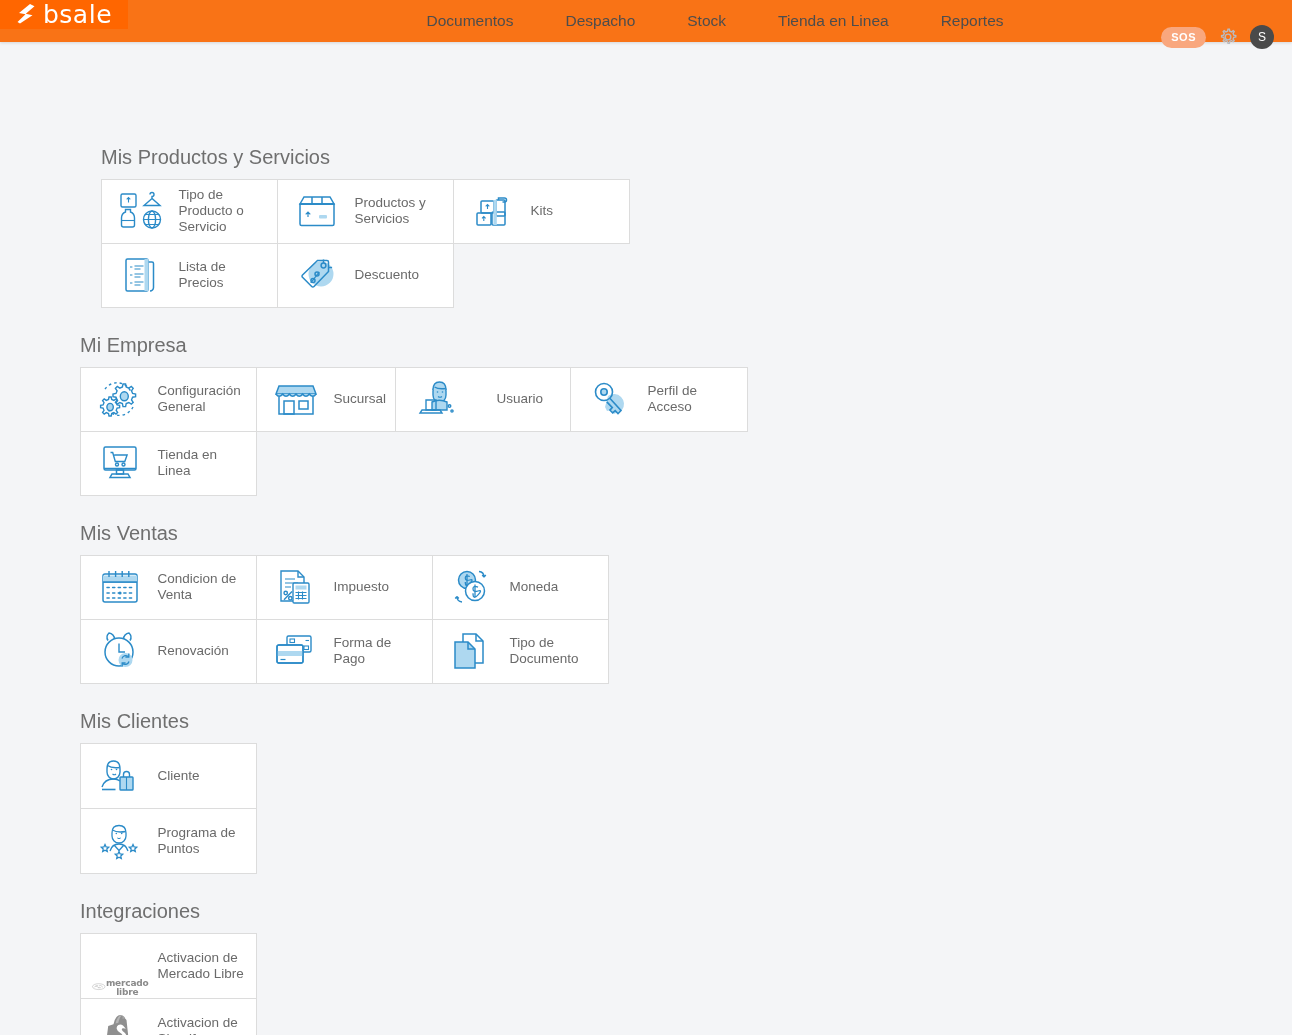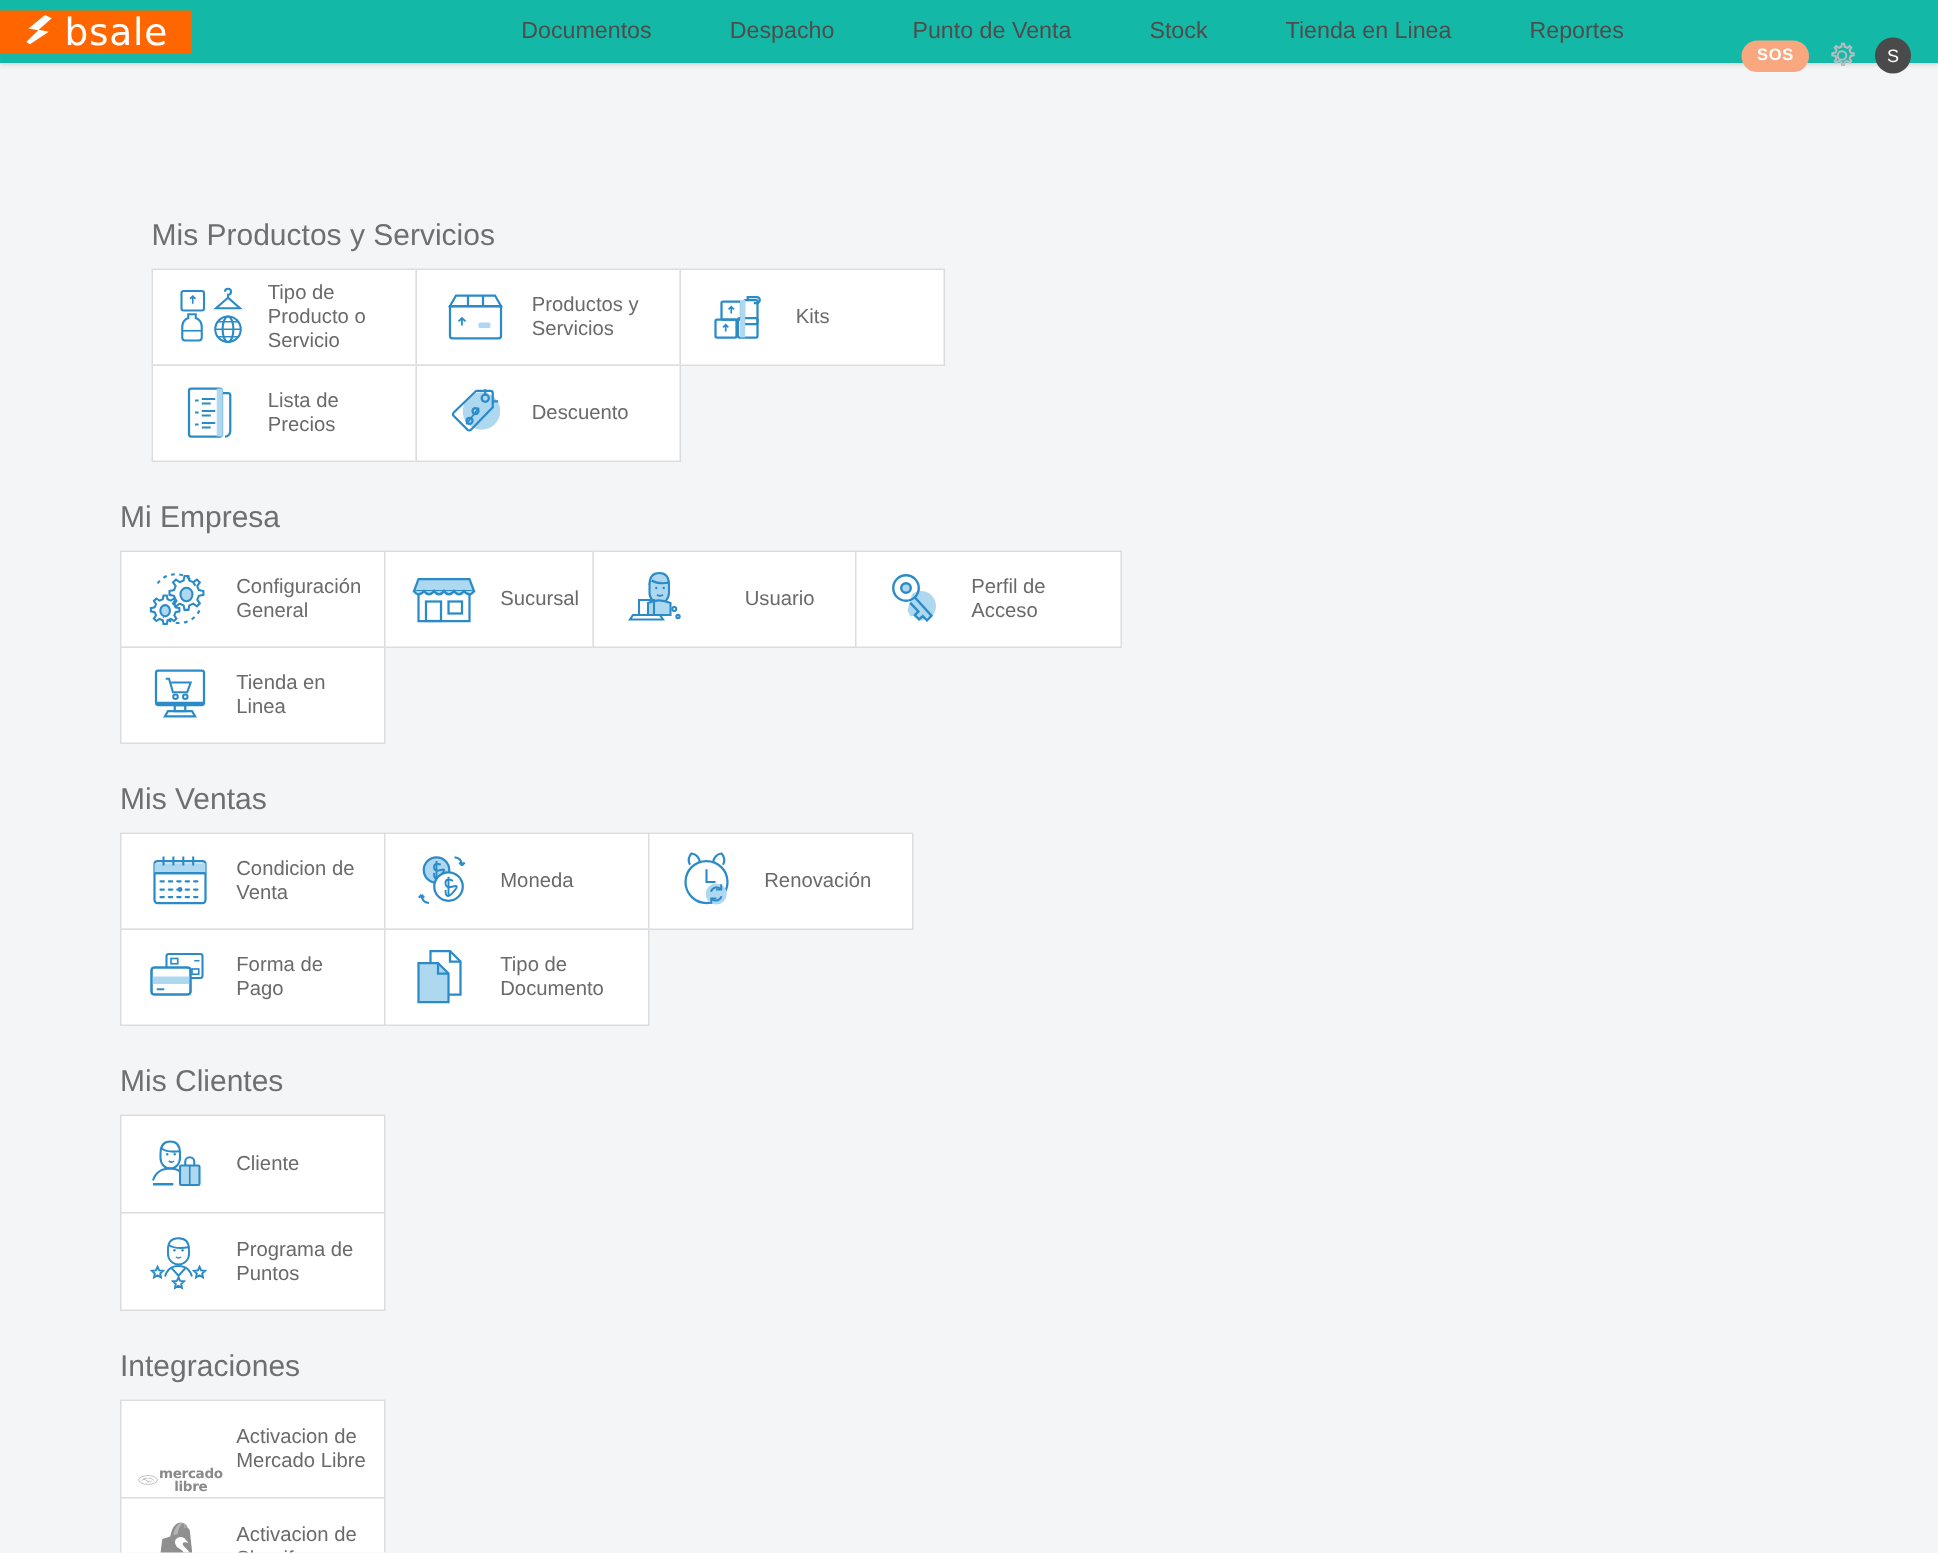--- a/index.html
+++ b/index.html
@@ -8,24 +8,24 @@
     width: 1292px; height: 1035px;
     background: #f4f5f7;
     font-family: "Liberation Sans", sans-serif;
     overflow: hidden;
   }
 
   
   .topbar {
     position: relative;
     height: 42px;
-    background: #14b8a6;
+    background: #f97316;
     box-shadow: 0 1px 3px rgba(0,0,0,0.13);
     display: flex;
-    align-items: center;
+    align-items: flex-start;
     z-index: 10;
   }
   .logo-block {
     width: 128px;
     background: #ff6600;
     display: flex;
     align-items: center;
     justify-content: center;
     flex: 0 0 128px;
   }
@@ -165,21 +165,20 @@
   <div class="logo-block">
     <svg class="logo-mark" width="22" height="24" viewBox="0 0 22 24">
       <path d="M14 1 L3 10 L9.5 11.2 L1.5 19 L4 20.5 L16.5 12.2 L9.8 10.8 L18.5 3.2 Z" fill="#ffffff"></path>
     </svg>
     <span class="logo-word">bsale</span>
   </div>
 
   <nav class="nav">
     <div class="nav-item">Documentos</div>
     <div class="nav-item">Despacho</div>
-    <div class="nav-item">Punto de Venta</div>
     <div class="nav-item">Stock</div>
     <div class="nav-item">Tienda en Linea</div>
     <div class="nav-item">Reportes</div>
   </nav>
 
   <div class="header-right">
     <div class="sos-badge">SOS</div>
     <svg class="gear-btn" viewBox="0 0 24 24">
       <g fill="none" stroke="#b9bcc2" stroke-width="1.5">
         <circle cx="12" cy="12" r="3.1"></circle>
@@ -380,20 +379,43 @@
             </g>
             <g stroke-width="1.5" stroke-linecap="round" stroke-dasharray="2.2 3.4">
               <path d="M9 20.5 h26 M9 26 h26 M9 31 h26"></path>
             </g>
             <circle cx="22" cy="26" r="1.6" fill="#2b8bc8" stroke="none"></circle>
           </svg>
         </span>
         <span class="lbl">Condicion de Venta</span>
       </div>
 
+      <div class="tile">
+        <span class="ico">
+          <svg width="44" height="42" viewBox="0 0 44 42" fill="none" stroke="#2b8bc8" stroke-width="1.4">
+            <path d="M7 5 h17 l6 6 v24 H7 z"></path>
+            <path d="M24 5 v6 h6"></path>
+            <g stroke-width="1.2">
+              <path d="M11 13 h10 M11 17 h13 M11 21 h6"></path>
+            </g>
+            <rect x="19" y="17" width="16" height="20" rx="1.2" fill="#ffffff"></rect>
+            <rect x="21.5" y="19.5" width="11" height="4" fill="#aed8f0" stroke="none"></rect>
+            <g stroke-width="1.1">
+              <path d="M21.5 26.5 h11 M21.5 29.5 h11 M21.5 32.5 h11"></path>
+              <path d="M24.5 25.5 v8 M28.5 25.5 v8"></path>
+            </g>
+            <g stroke-width="1.4">
+              <circle cx="11.7" cy="27" r="1.7"></circle>
+              <circle cx="16.3" cy="32.2" r="1.7"></circle>
+              <path d="M10 33.8 L18 25.4"></path>
+            </g>
+          </svg>
+        </span>
+        <span class="lbl">Impuesto</span>
+      </div>
 
       <div class="tile">
         <span class="ico">
           <svg width="44" height="42" viewBox="0 0 44 42" fill="none">
             <circle cx="17" cy="14" r="8.5" fill="#aed8f0"></circle>
             <g stroke="#2b8bc8" stroke-width="1.5" fill="none">
               <circle cx="17" cy="14" r="8.5"></circle>
               <path d="M17 8 v12 M19.8 10.5 q-4.5-2-4.5 1.5 t4.5 2 0 3.5 -4.5-1.5" stroke-width="1.3"></path>
               <circle cx="25" cy="25" r="9.5" fill="#ffffff"></circle>
               <path d="M25 18.5 v13 M28 21.2 q-5-2.2-5 1.6 t5 2.2 0 3.9 -5-1.6" stroke-width="1.3"></path>

